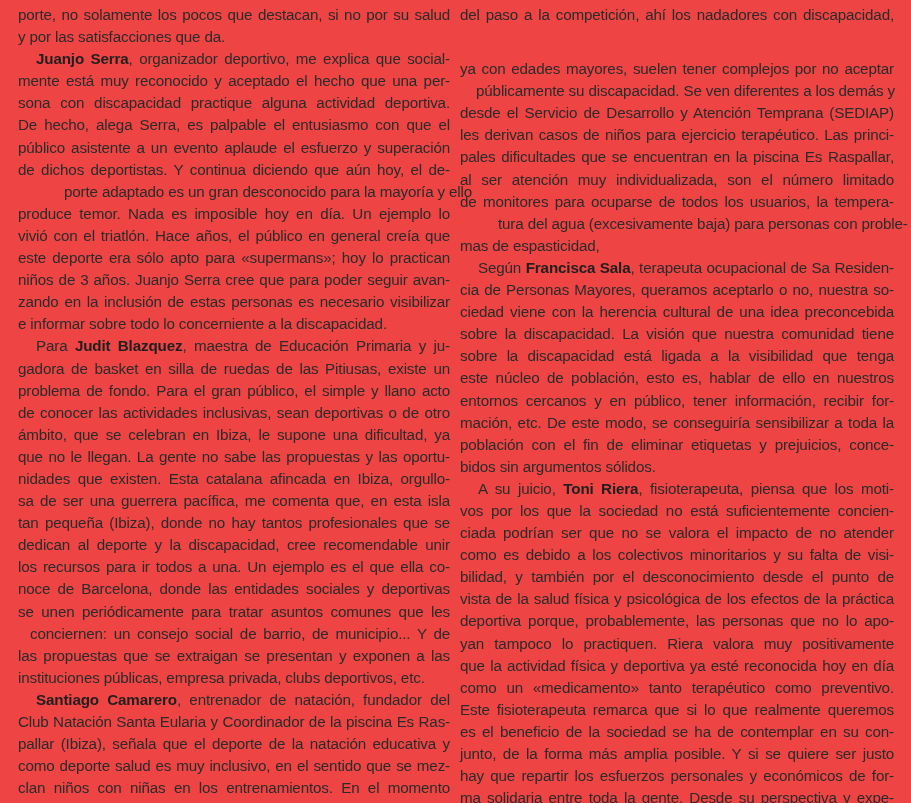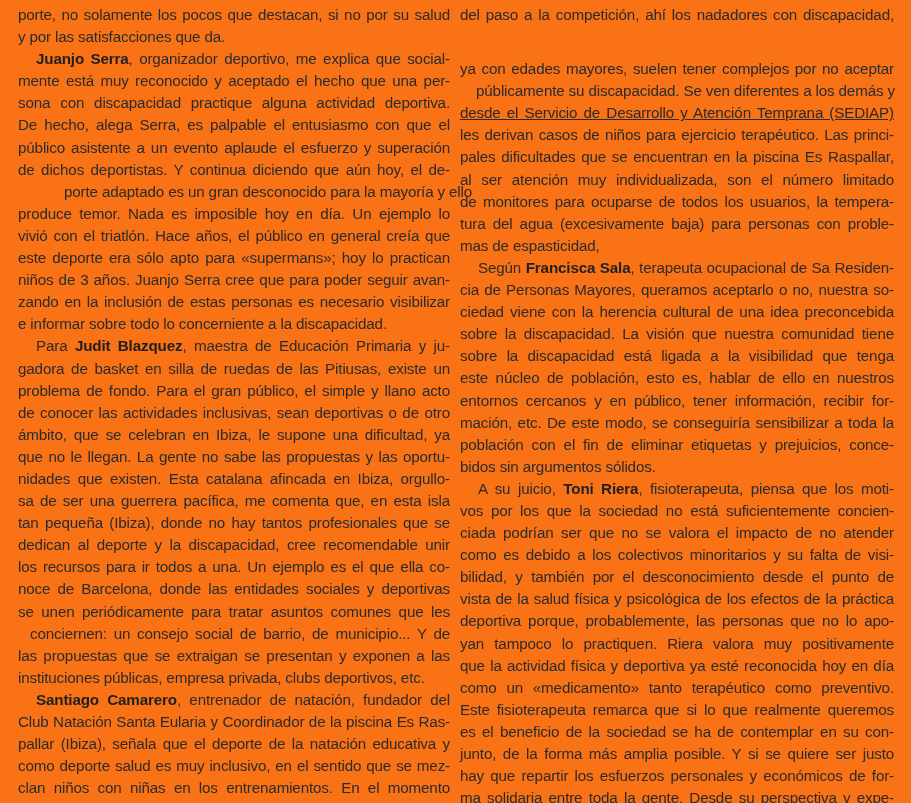--- a/index.html
+++ b/index.html
@@ -1,17 +1,17 @@
 <!DOCTYPE html>
 <html><head>
 <meta charset="utf-8">
 <style>
   html, body { margin: 0; padding: 0; background: #ffffff; }
   body { width: 911px; height: 803px; overflow: hidden; position: relative; }
-  .page { position: absolute; left: 0; top: 0; width: 911px; height: 803px; background: #f97316; }
+  .page { position: absolute; left: 0; top: 0; width: 911px; height: 803px; background: #ef4444; }
   .col {
     position: absolute; top: 4px; width: 432px;
     font-family: "Liberation Sans", sans-serif;
     font-size: 15.2px; line-height: 22.1px; color: #2b2b2b;
     letter-spacing: -0.15px;
   }
   .col-left { left: 18px; }
   .col-right { left: 460px; width: 434px; }
   .line { display: block; white-space: nowrap; text-align: justify; text-align-last: justify; height: 22.1px; }
   .line.last { text-align-last: left; }
@@ -66,26 +66,26 @@
         <span class="line" style="display: block;"><span style="white-space: nowrap; word-spacing: 0px;">pallar (Ibiza), señala que el deporte de la natación educativa y</span></span>
         <span class="line" style="display: block;"><span style="white-space: nowrap; word-spacing: 0px;">como deporte salud es muy inclusivo, en el sentido que se mez-</span></span>
         <span class="line" style="display: block;"><span style="white-space: nowrap; word-spacing: 0px;">clan niños con niñas en los entrenamientos. En el momento</span></span>
       </div>
     </div>
   <div class="col col-right" id="col-right">
       <div>
         <span class="line" style="display: block;"><span style="white-space: nowrap; word-spacing: 0px;">del paso a la competición, ahí los nadadores con discapacidad,</span></span>
         <span class="line" style="display: block; margin-top: 32px;"><span style="white-space: nowrap; word-spacing: 0px;">ya con edades mayores, suelen tener complejos por no aceptar</span></span>
         <span class="line" style="display: block; margin-left: 16px;"><span style="white-space: nowrap; word-spacing: 0px;">públicamente su discapacidad. Se ven diferentes a los demás y</span></span>
-        <span class="line" style="display: block; text-decoration: underline;"><span style="white-space: nowrap; word-spacing: 0px;">desde el Servicio de Desarrollo y Atención Temprana (SEDIAP)</span></span>
+        <span class="line" style="display: block;"><span style="white-space: nowrap; word-spacing: 0px;">desde el Servicio de Desarrollo y Atención Temprana (SEDIAP)</span></span>
         <span class="line" style="display: block;"><span style="white-space: nowrap; word-spacing: 0px;">les derivan casos de niños para ejercicio terapéutico. Las princi-</span></span>
         <span class="line" style="display: block;"><span style="white-space: nowrap; word-spacing: 0px;">pales dificultades que se encuentran en la piscina Es Raspallar,</span></span>
         <span class="line" style="display: block;"><span style="white-space: nowrap; word-spacing: 0px;">al ser atención muy individualizada, son el número limitado</span></span>
         <span class="line" style="display: block;"><span style="white-space: nowrap; word-spacing: 0px;">de monitores para ocuparse de todos los usuarios, la tempera-</span></span>
-        <span class="line" style="display: block;"><span style="white-space: nowrap; word-spacing: 0px;">tura del agua (excesivamente baja) para personas con proble-</span></span>
+        <span class="line" style="display: block; margin-left: 38px;"><span style="white-space: nowrap; word-spacing: 0px;">tura del agua (excesivamente baja) para personas con proble-</span></span>
         <span class="line last">mas de espasticidad,</span>
       </div>
       <div>
         <span class="line indent" style="display: block;"><span style="white-space: nowrap; word-spacing: 0px;"><span>Según </span><span class="name">Francisca Sala</span><span>, terapeuta ocupacional de Sa Residen-</span></span></span>
         <span class="line" style="display: block;"><span style="white-space: nowrap; word-spacing: 0px;">cia de Personas Mayores, queramos aceptarlo o no, nuestra so-</span></span>
         <span class="line" style="display: block;"><span style="white-space: nowrap; word-spacing: 0px;">ciedad viene con la herencia cultural de una idea preconcebida</span></span>
         <span class="line" style="display: block;"><span style="white-space: nowrap; word-spacing: 0px;">sobre la discapacidad. La visión que nuestra comunidad tiene</span></span>
         <span class="line" style="display: block;"><span style="white-space: nowrap; word-spacing: 0px;">sobre la discapacidad está ligada a la visibilidad que tenga</span></span>
         <span class="line" style="display: block;"><span style="white-space: nowrap; word-spacing: 0px;">este núcleo de población, esto es, hablar de ello en nuestros</span></span>
         <span class="line" style="display: block;"><span style="white-space: nowrap; word-spacing: 0px;">entornos cercanos y en público, tener información, recibir for-</span></span>

